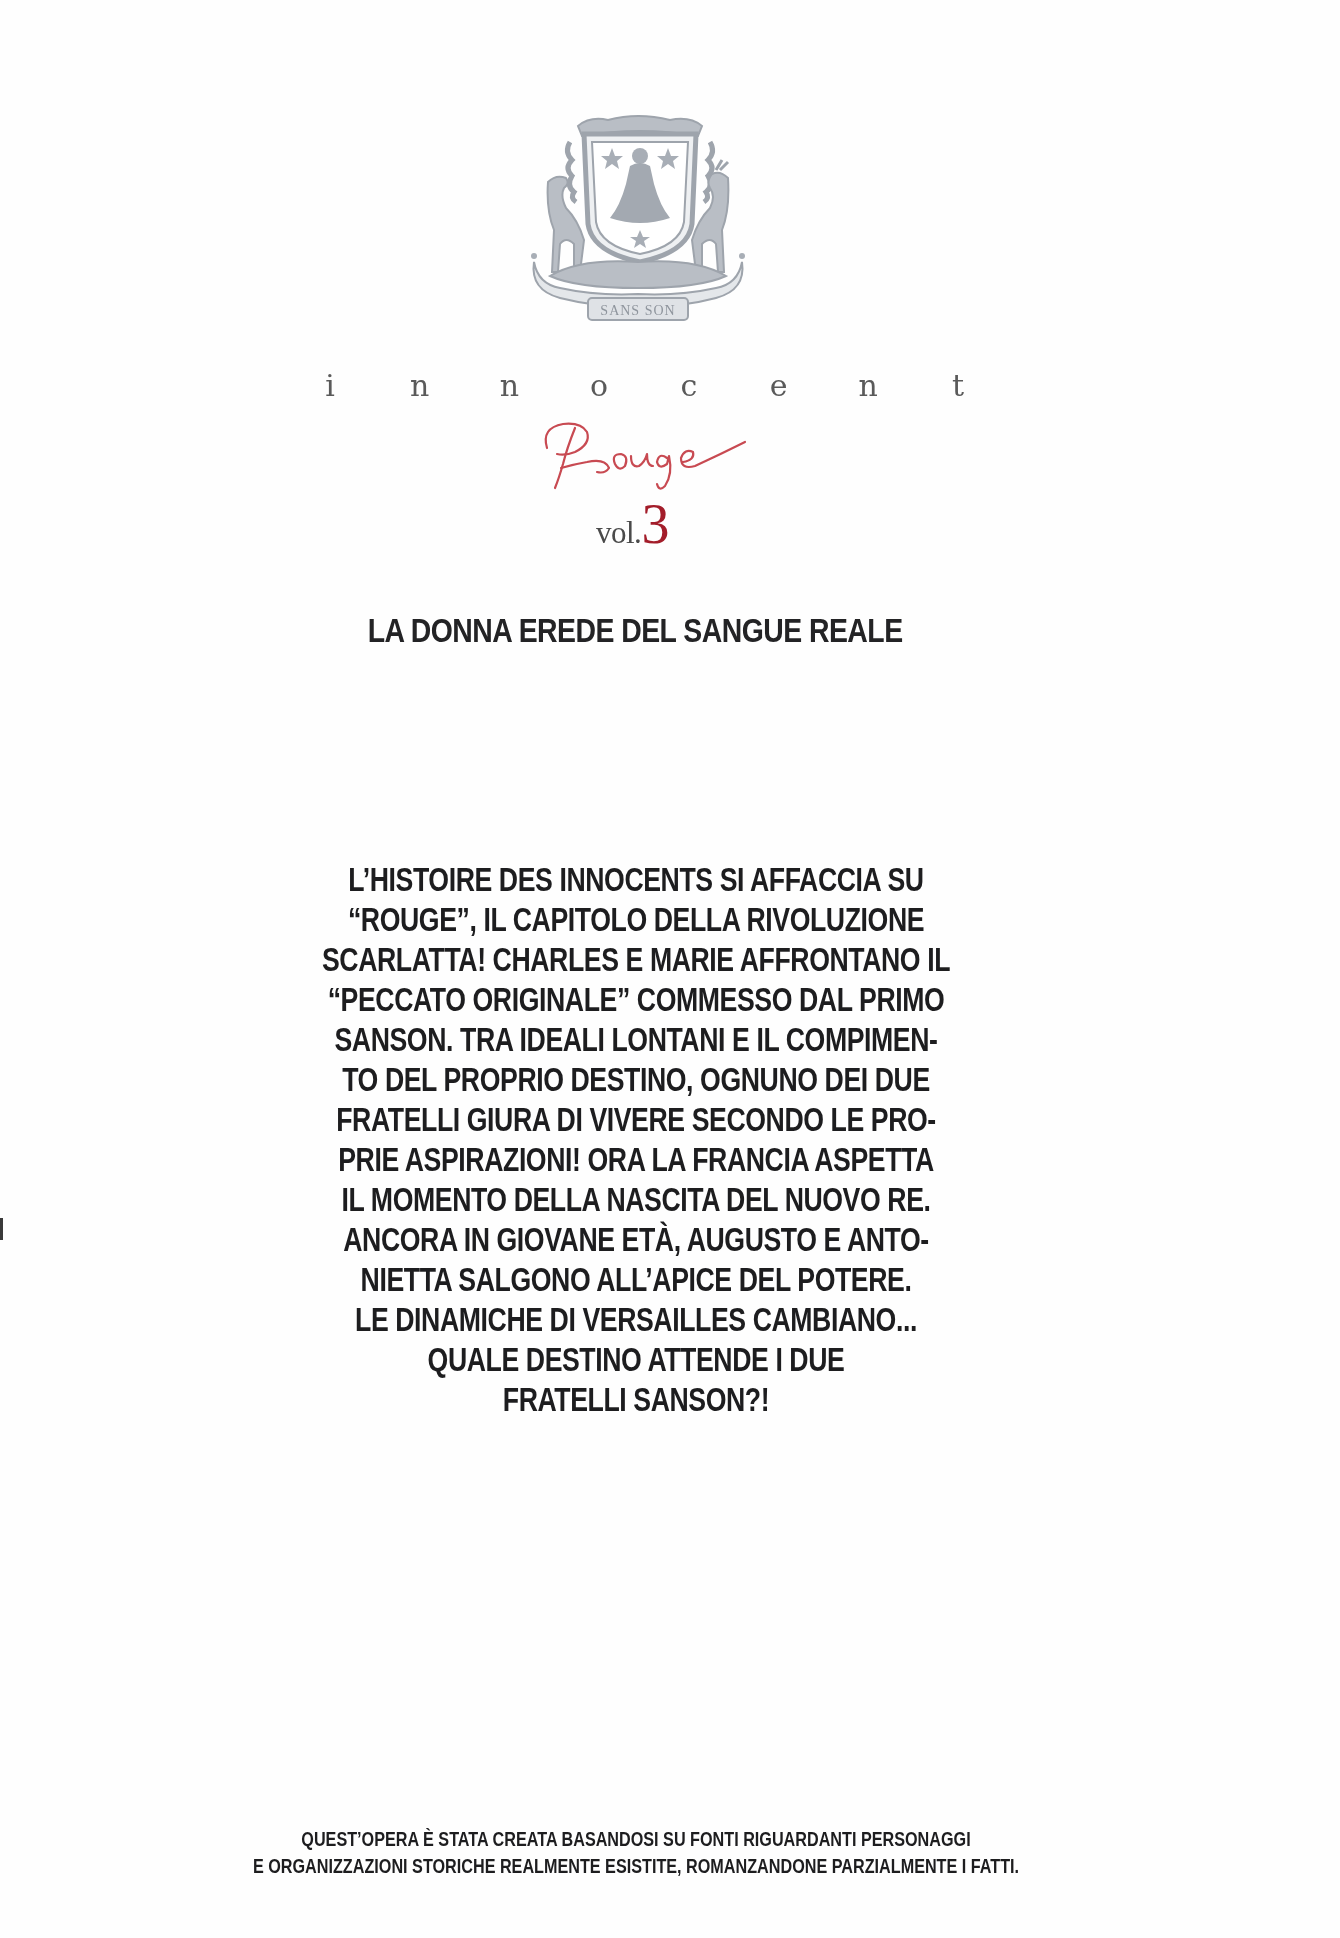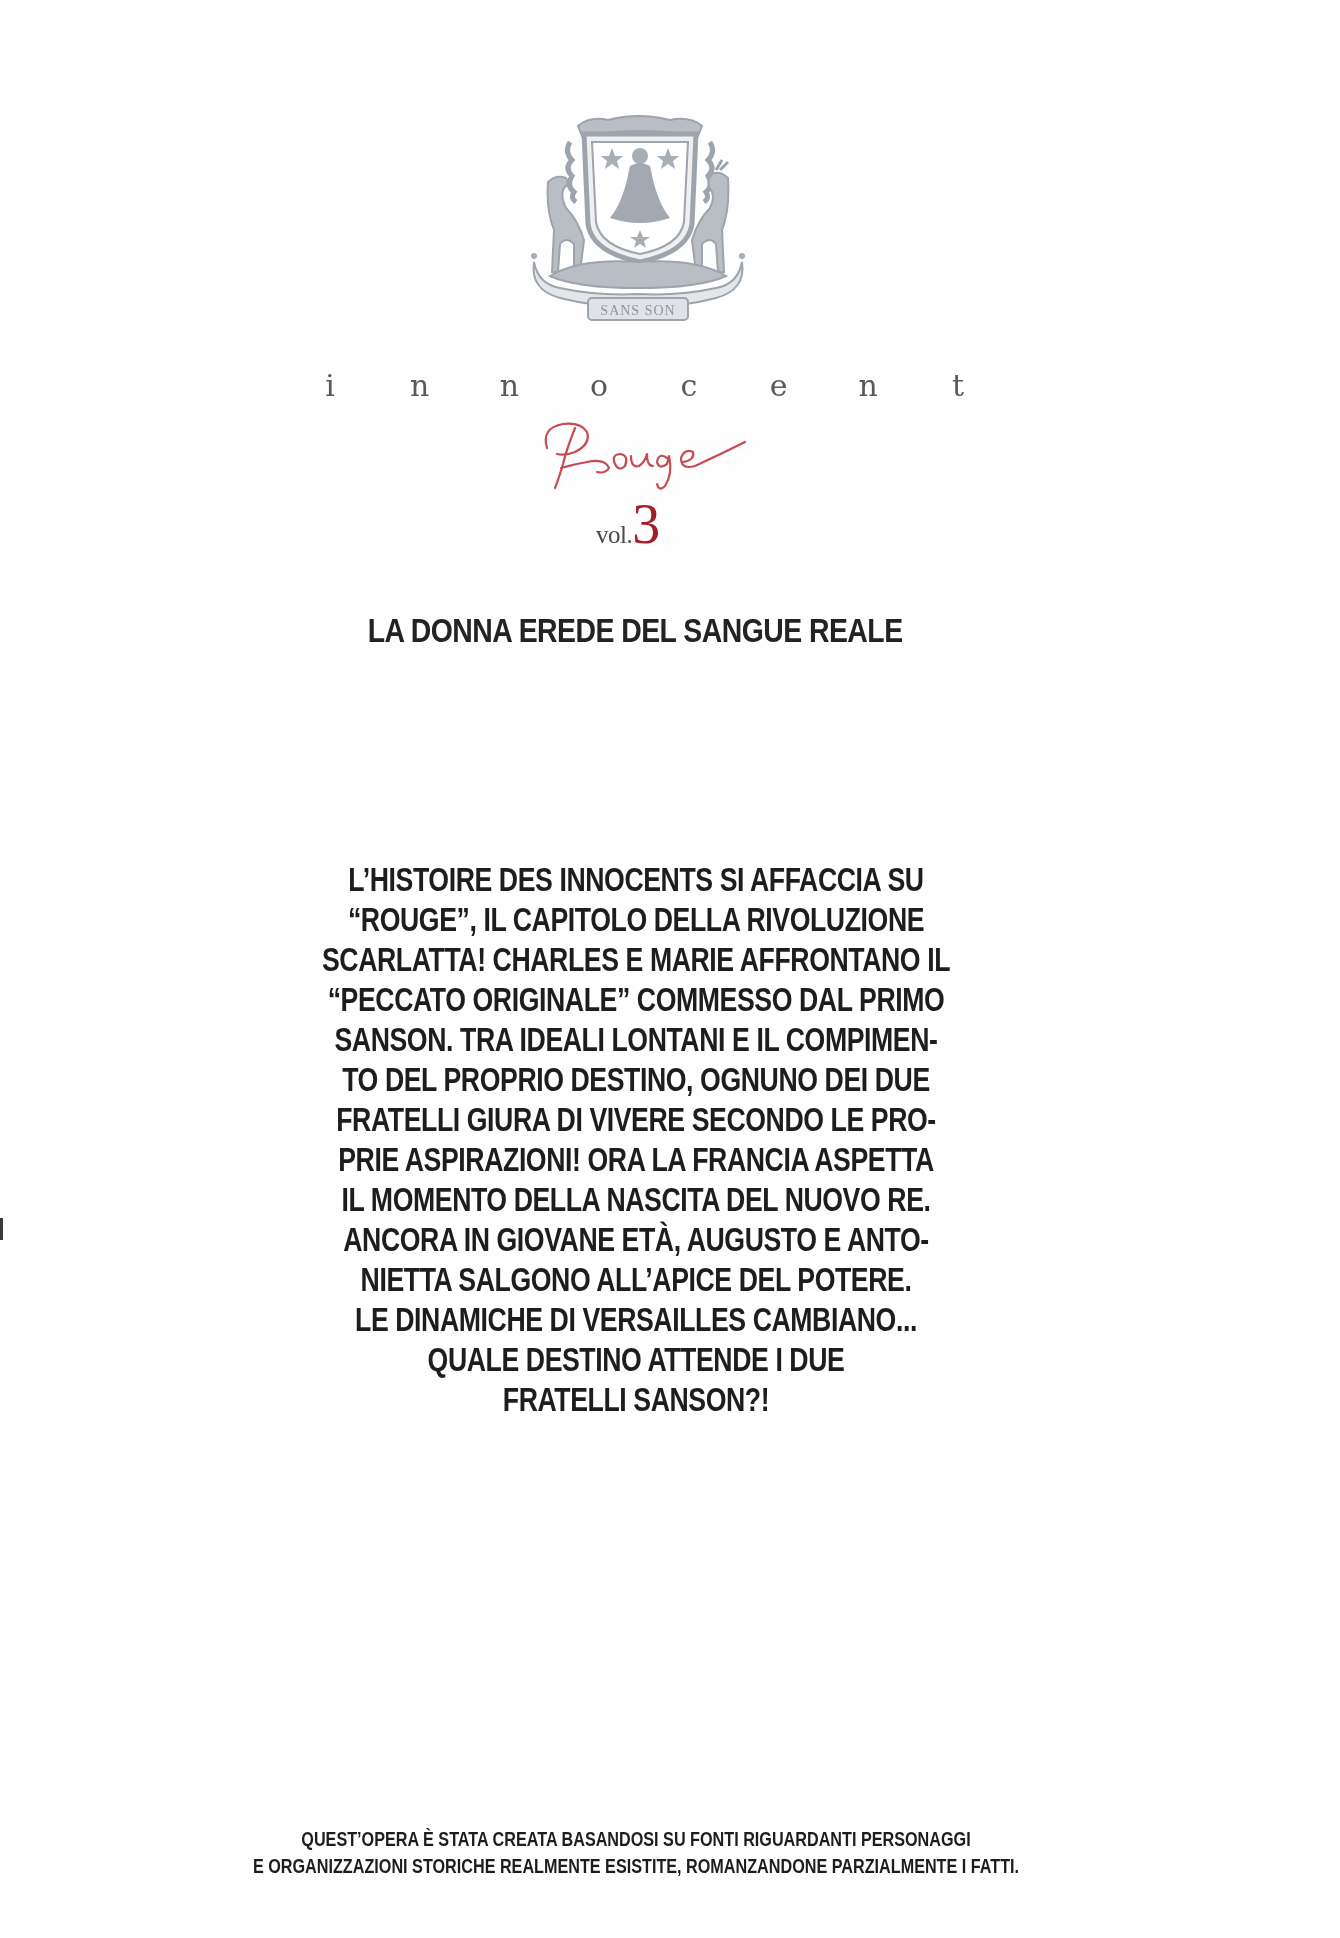--- a/index.html
+++ b/index.html
@@ -52,21 +52,21 @@
     }
     .vol {
       position: absolute;
       left: 596px;
       top: 496px;
       height: 60px;
       white-space: nowrap;
       font-family: "Liberation Serif", serif;
     }
     .vol .vol-prefix {
-      font-size: 25px;
+      font-size: 31px;
       color: #4a4a4a;
       letter-spacing: -0.5px;
     }
     .vol .vol-number {
       font-size: 56px;
       color: #a31d2a;
       line-height: 1;
     }
     .subtitle {
       position: absolute;

